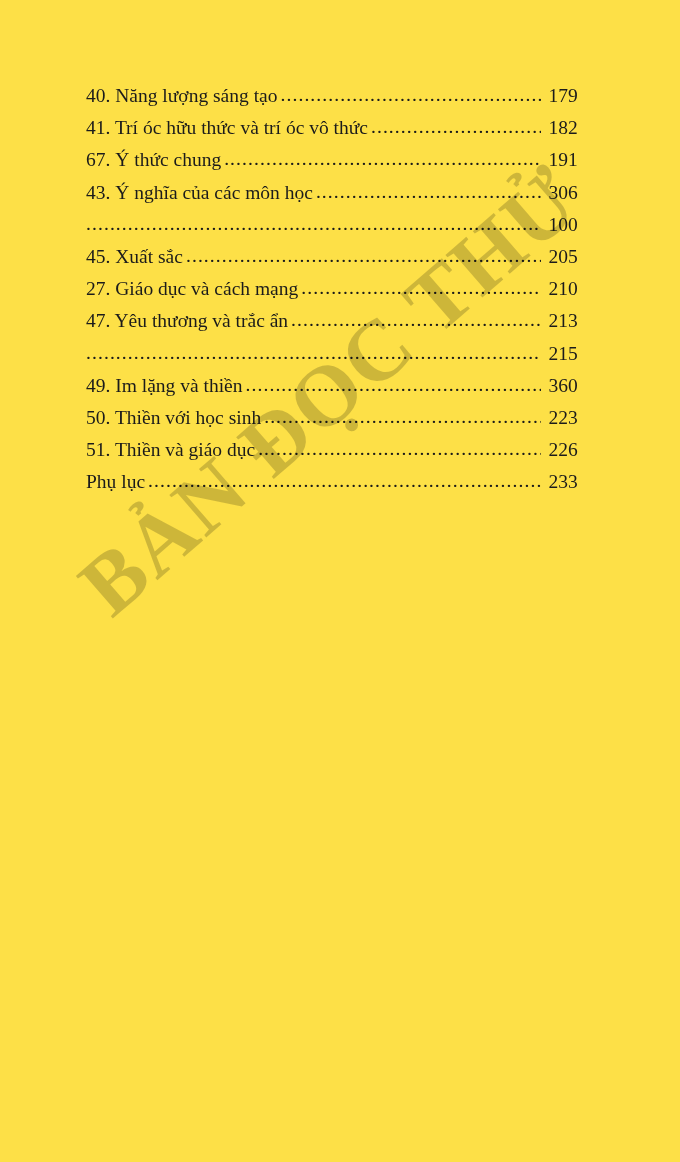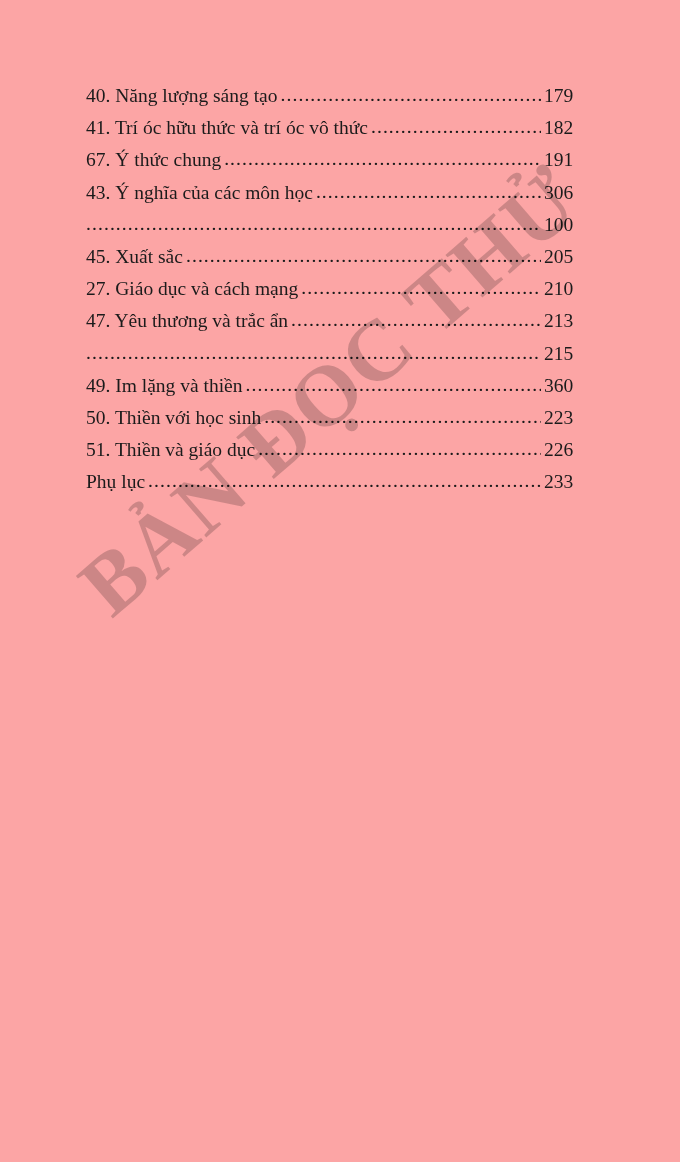--- a/index.html
+++ b/index.html
@@ -10,21 +10,21 @@
     width: 680px;
     height: 1162px;
     background: #ffffff;
     font-family: "Liberation Serif", serif;
     position: relative;
     overflow: hidden;
   }
   .page {
     position: absolute;
     inset: 0;
-    background: #fca5a5;
+    background: #fde047;
   }
   .toc {
     position: absolute;
     left: 86px;
     top: 86px;
     width: 496px;
   }
   .toc-row {
     display: flex;
     align-items: baseline;
@@ -43,21 +43,21 @@
     overflow: hidden;
     white-space: nowrap;
     font-size: 19.5px;
     letter-spacing: 1.1px;
     color: #1b1b1b;
     transform: translateY(-1px);
   }
   .toc-page {
     flex: 0 0 auto;
     padding-left: 3px;
-    text-align: left;
+    text-align: center;
     min-width: 38px;
   }
   .watermark {
     position: absolute;
     left: 0;
     top: 0;
     width: 680px;
     height: 1162px;
     pointer-events: none;
   }

